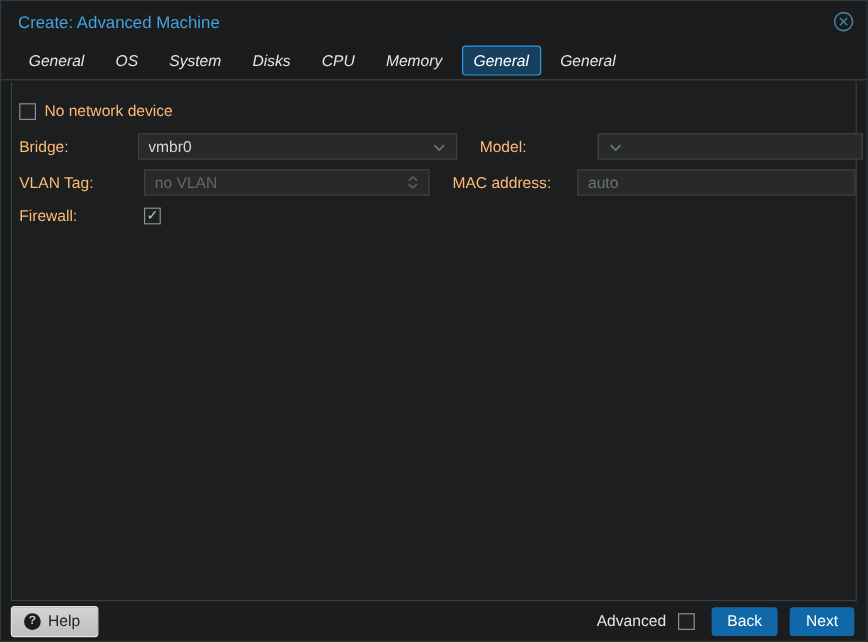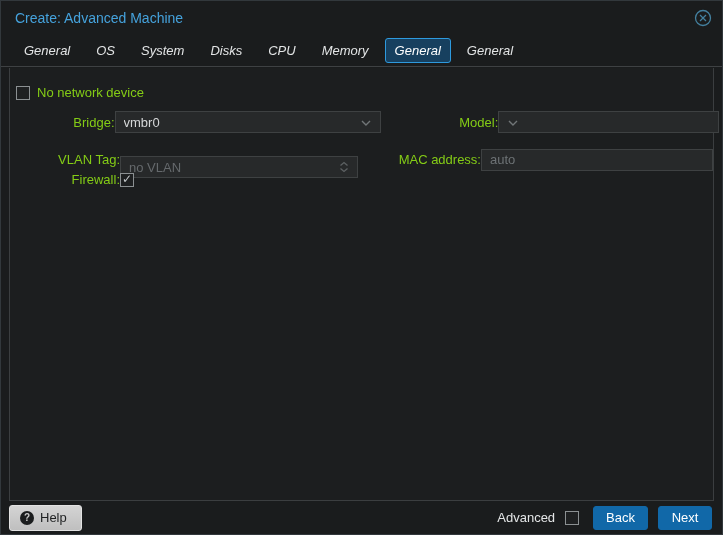--- a/index.html
+++ b/index.html
@@ -57,21 +57,21 @@
   
   .panel {
     position: absolute;
     left: 8px; right: 8px;
     top: 67px; bottom: 33px;
     background: #1c1e1f;
     border: 1px solid #3b3e40;
     border-top: none;
   }
   .row { position: absolute; display: flex; align-items: center; }
-  .label { color: #84cc16; text-align: right; }
+  .label { color: #fdba74; }
   .field {
     background: #27292a;
     border: 1px solid #3e4142;
     height: 22px;
     display: flex;
     align-items: center;
     padding: 0 8px;
     color: #d6d8d9;
     cursor: pointer;
   }
@@ -203,21 +203,21 @@
         <span>
           <svg width="12" height="8" viewBox="0 0 12 8">
               <polyline points="2,2 6,6 10,2" fill="none" stroke="#717678" stroke-width="1.4"></polyline>
             </svg>
         </span>
       </div>
     </div>
 
     <div class="row" style="left:6px; top:73px; width:100%;">
       <span class="label" style="width:104px;">VLAN Tag:</span>
-      <div class="field disabled" style="width:238px;margin-top:15px;">
+      <div class="field disabled" style="width:238px;">
         <span class="val">no VLAN</span>
         <span class="chevrons">
           <svg width="10" height="6" viewBox="0 0 10 6">
               <polyline points="1.5,4.5 5,1.5 8.5,4.5" fill="none" stroke="#5d6163" stroke-width="1.3"></polyline>
             </svg>
           <svg width="10" height="6" viewBox="0 0 10 6">
               <polyline points="1.5,1.5 5,4.5 8.5,1.5" fill="none" stroke="#5d6163" stroke-width="1.3"></polyline>
             </svg>
         </span>
       </div>

